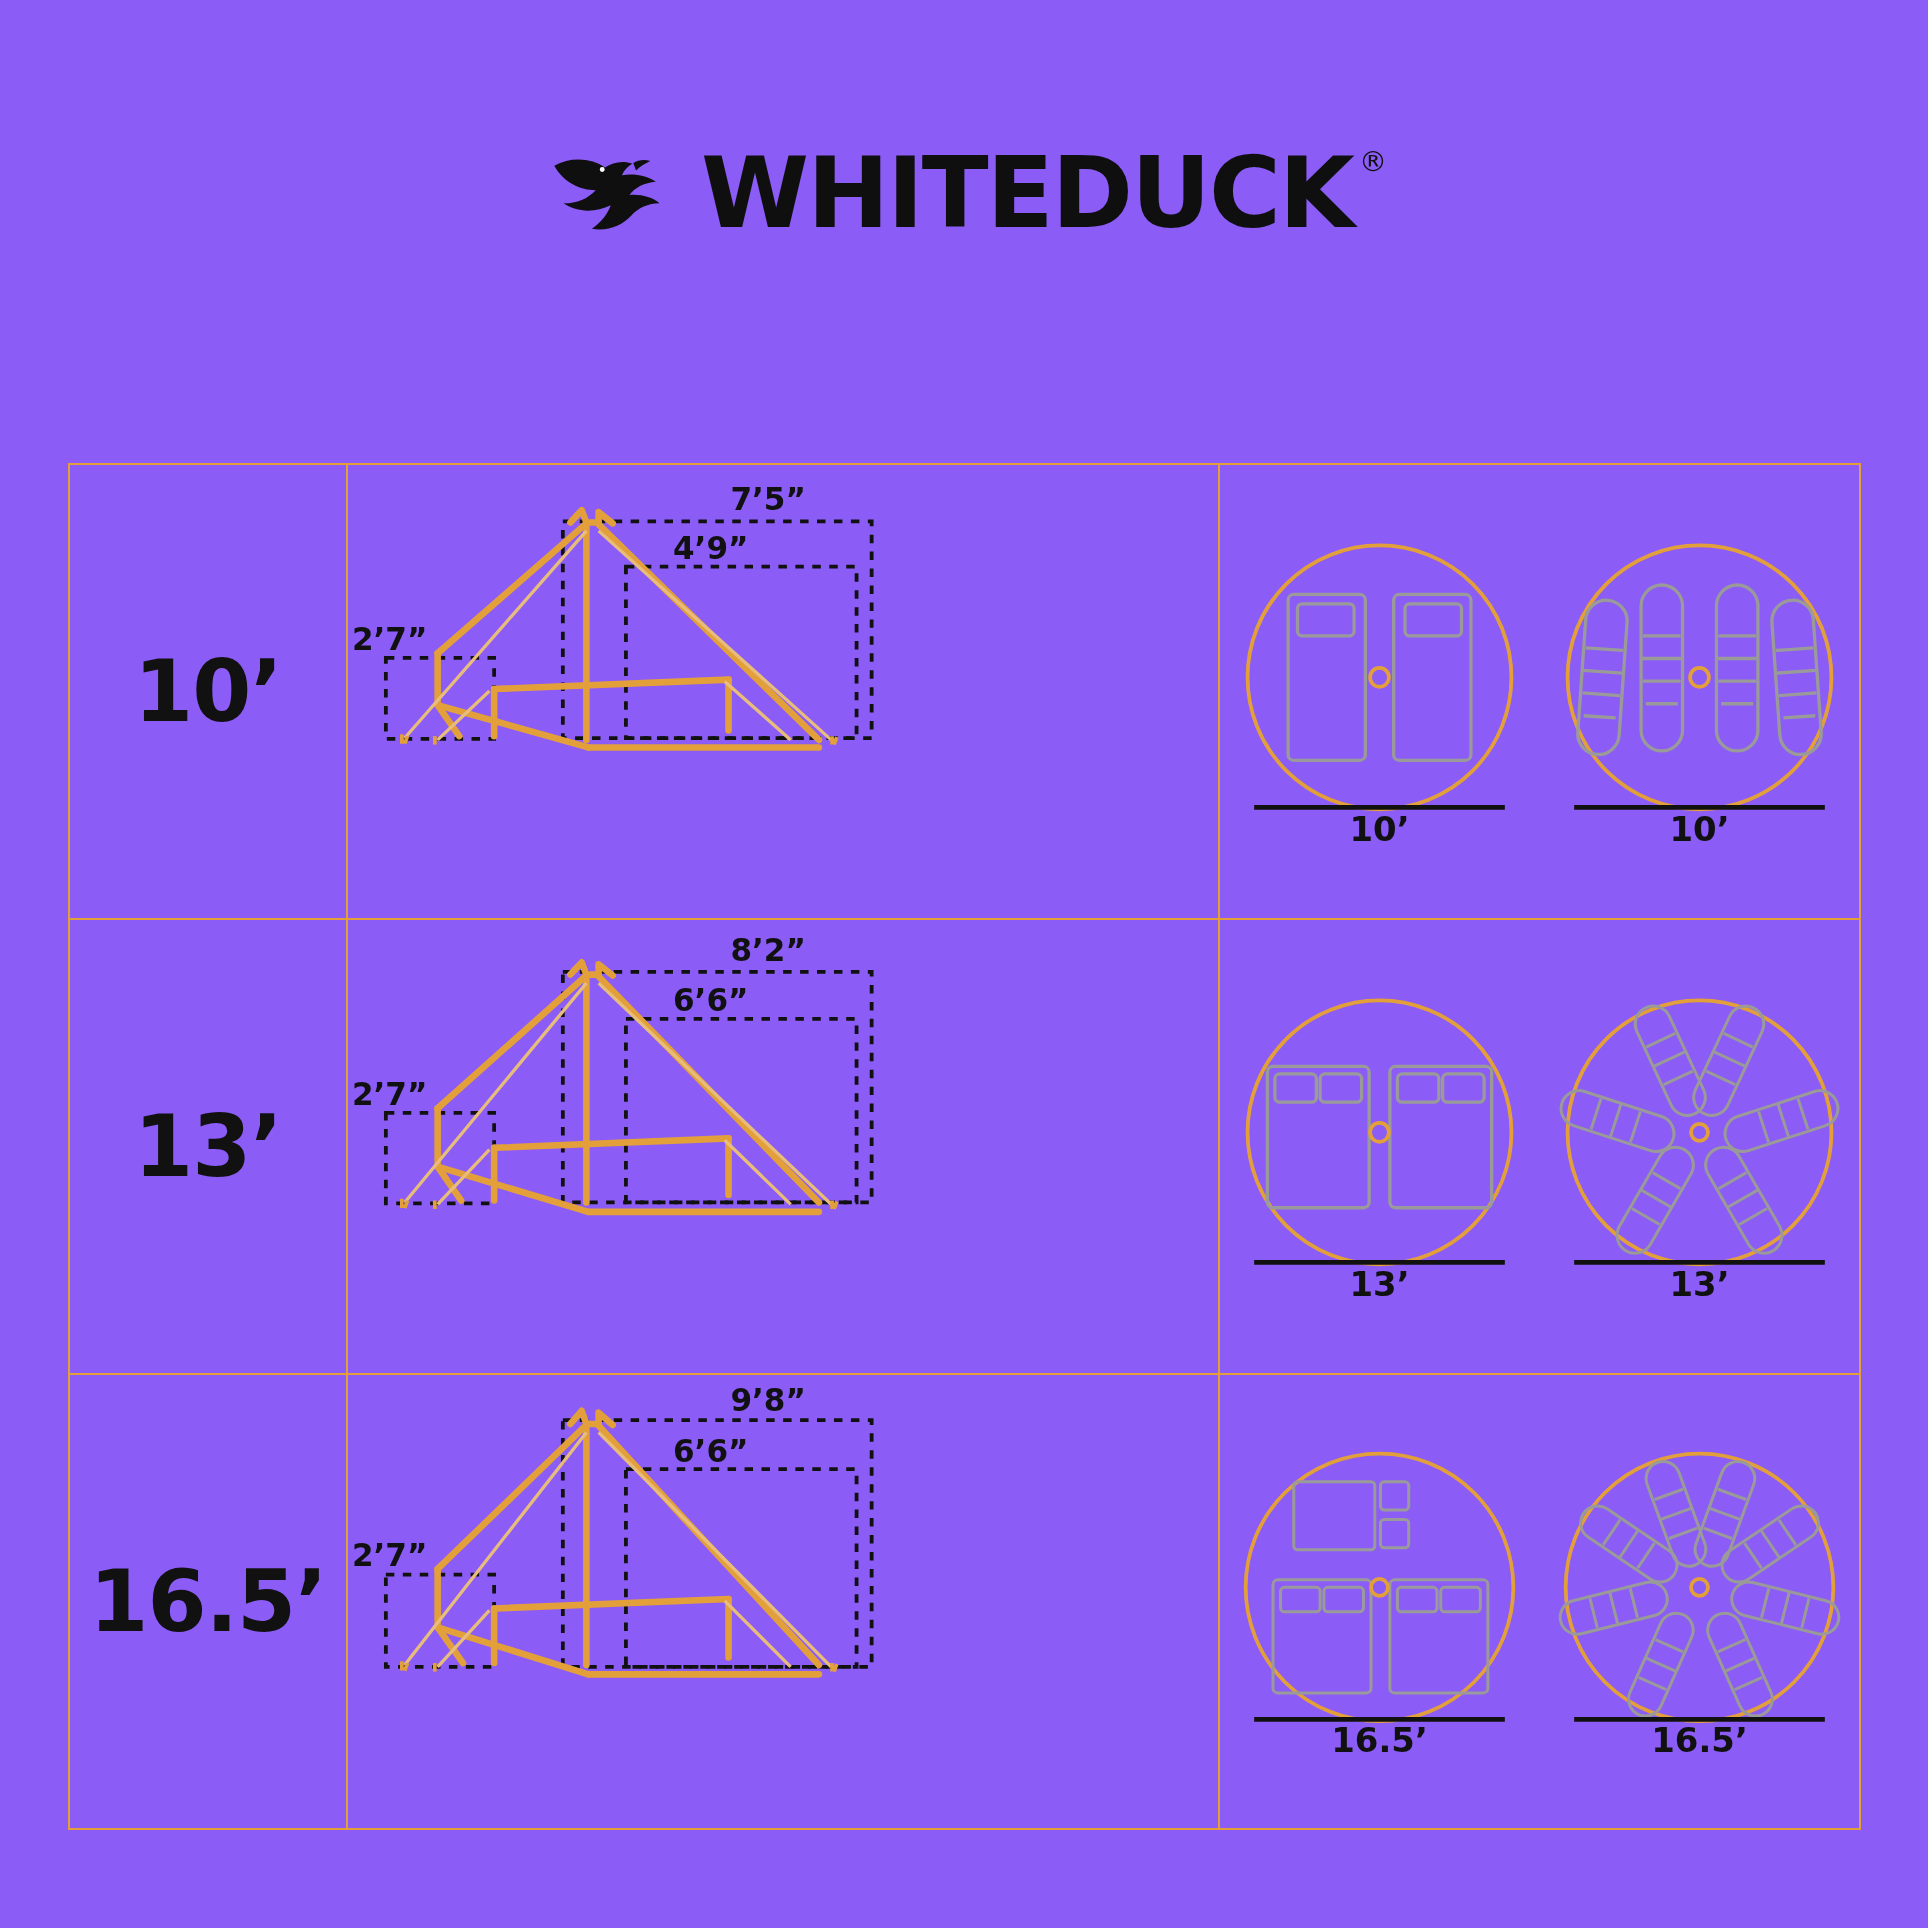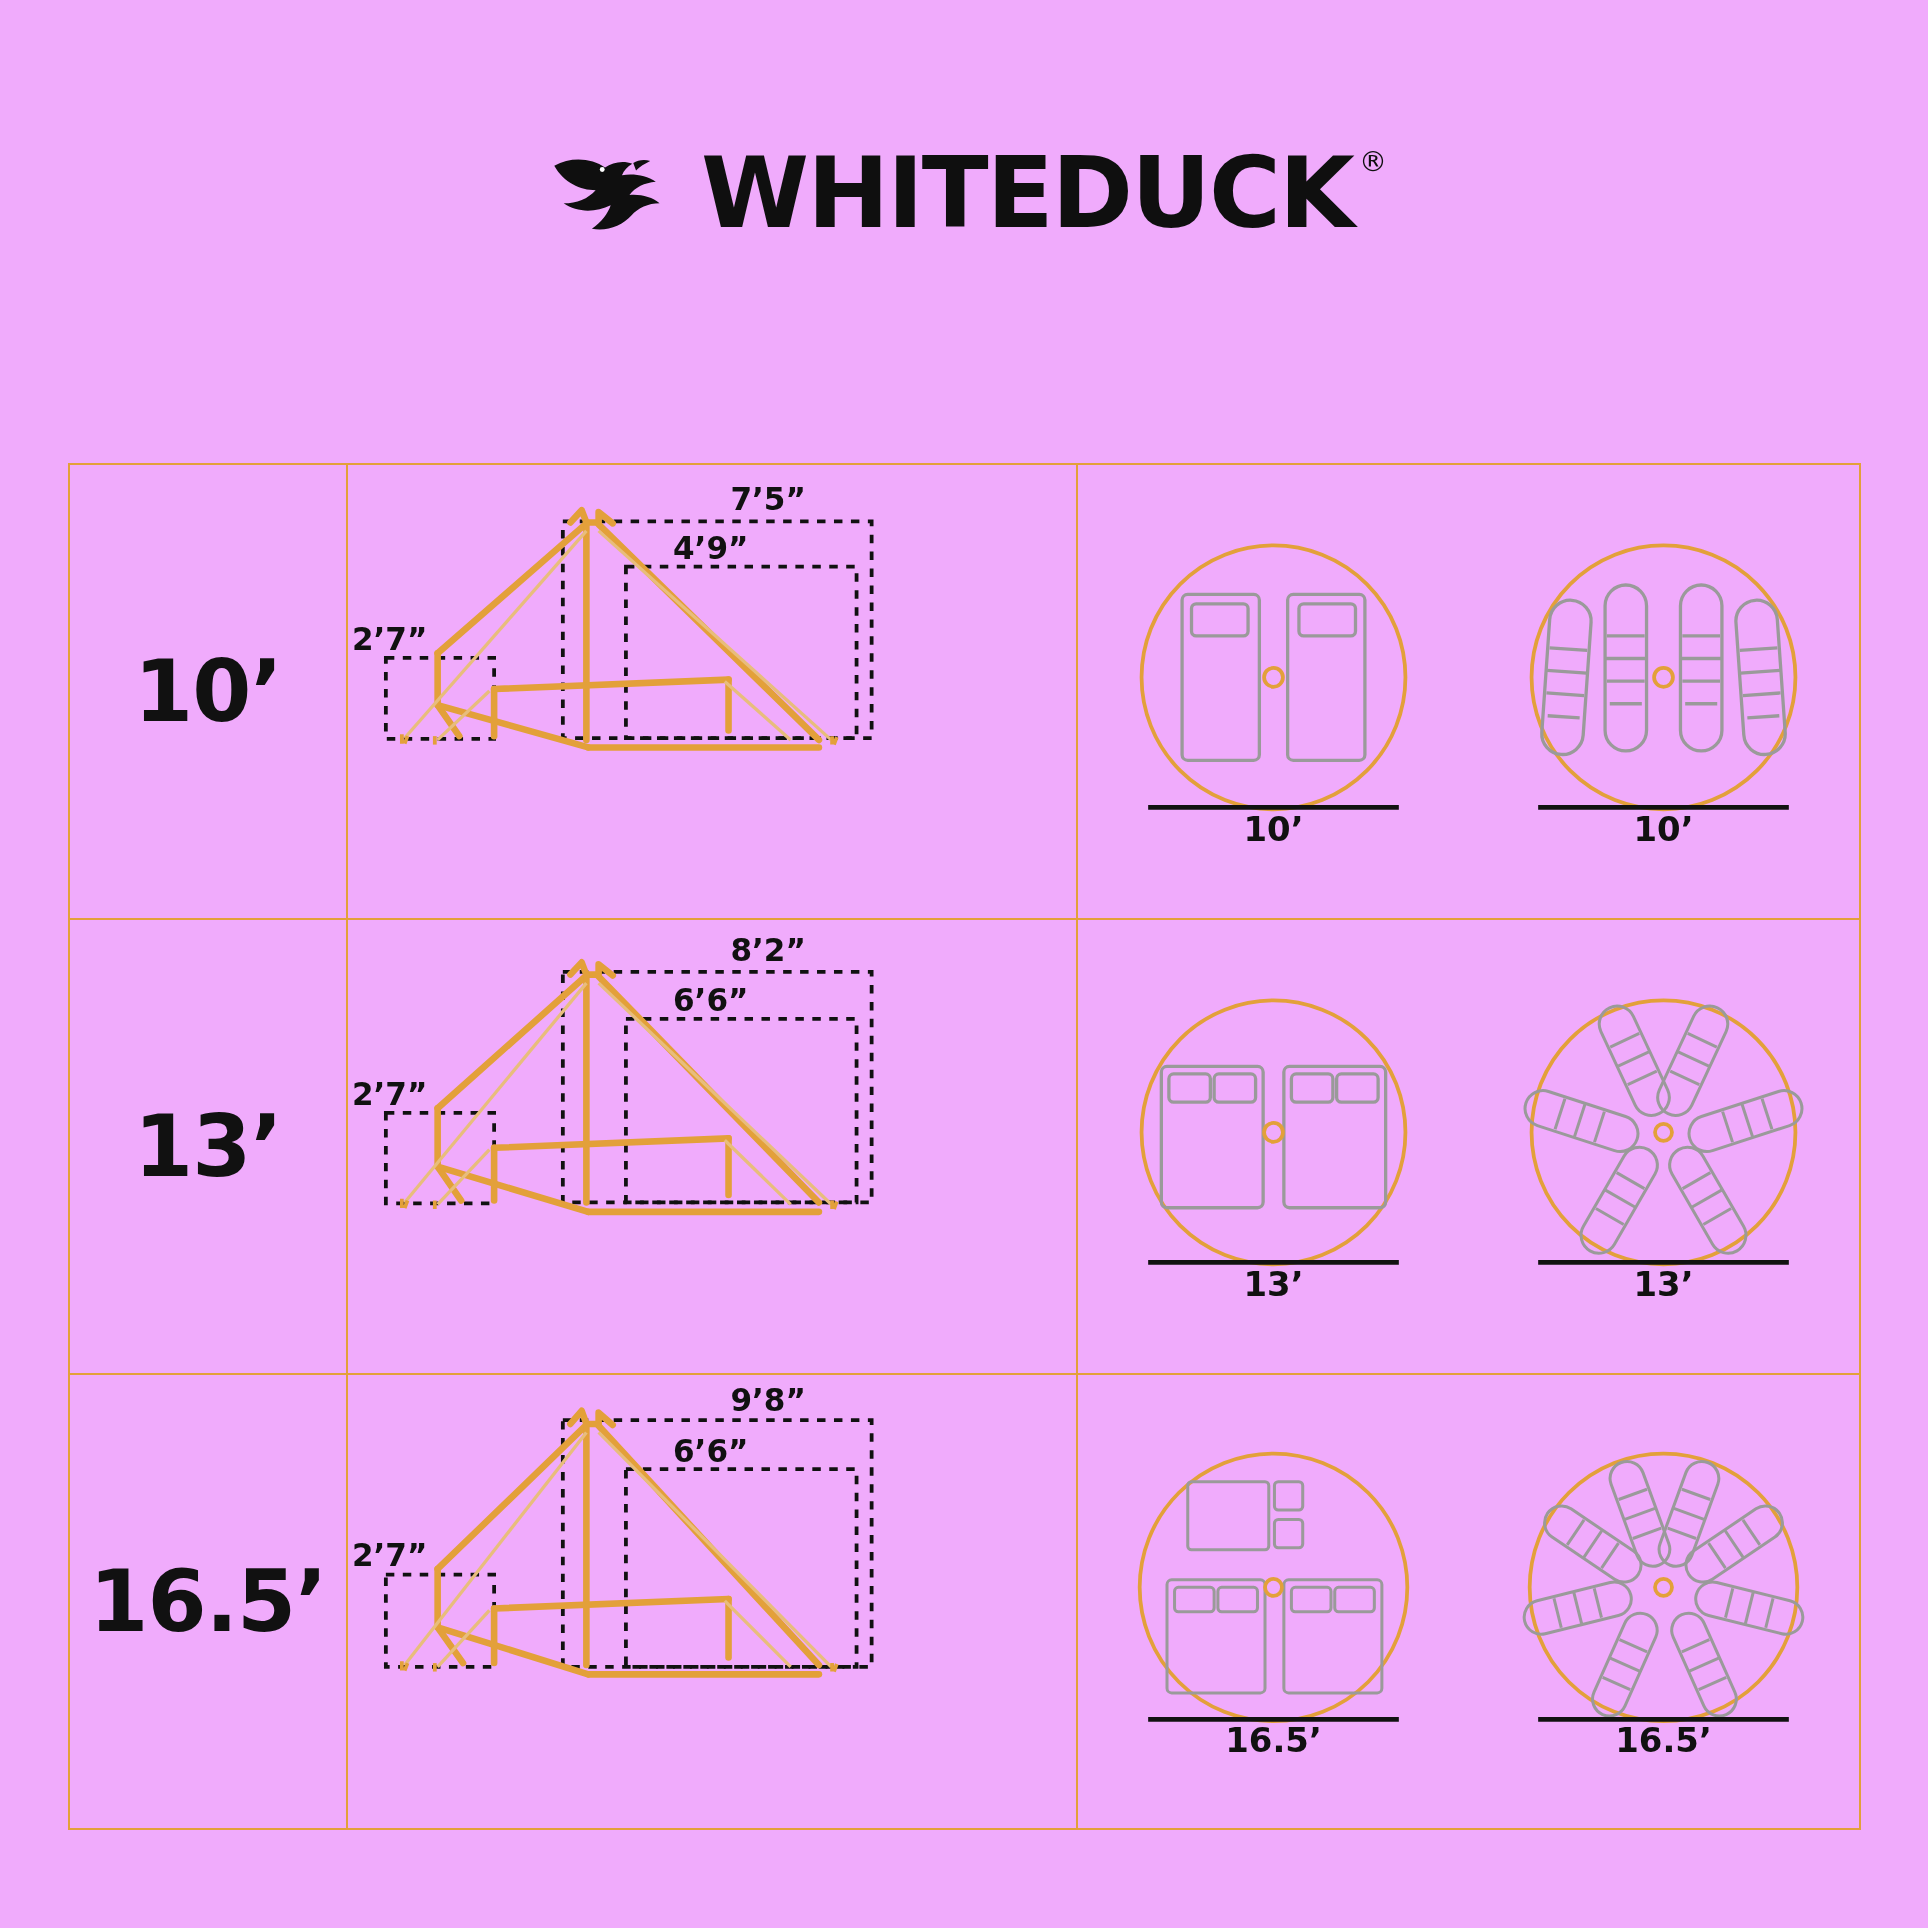--- a/index.html
+++ b/index.html
@@ -10,21 +10,21 @@
   body {
     width: 1928px;
     height: 1928px;
     font-family: "Liberation Sans", sans-serif;
     overflow: hidden;
   }
   .page {
     position: relative;
     width: 1928px;
     height: 1928px;
-    background: #f0abfc;
+    background: #8b5cf6;
   }
 
   
   .logo-wrap {
     position: absolute;
     left: 0;
     top: 141px;
     width: 1928px;
     display: flex;
     align-items: center;
@@ -82,21 +82,21 @@
     justify-content: center;
   }
   .size-label {
     font-family: "DejaVu Sans", sans-serif;
     font-weight: bold;
     font-size: 85px;
     color: #111;
     letter-spacing: -0.9px;
   }
   .cell-elev {
-    width: 730px;
+    width: 872px;
     border-right: 2.8px solid #e3a03a;
     box-sizing: border-box;
     position: relative;
   }
   .cell-plans {
     flex: 1;
     box-sizing: border-box;
     display: flex;
     align-items: center;
     justify-content: space-around;

